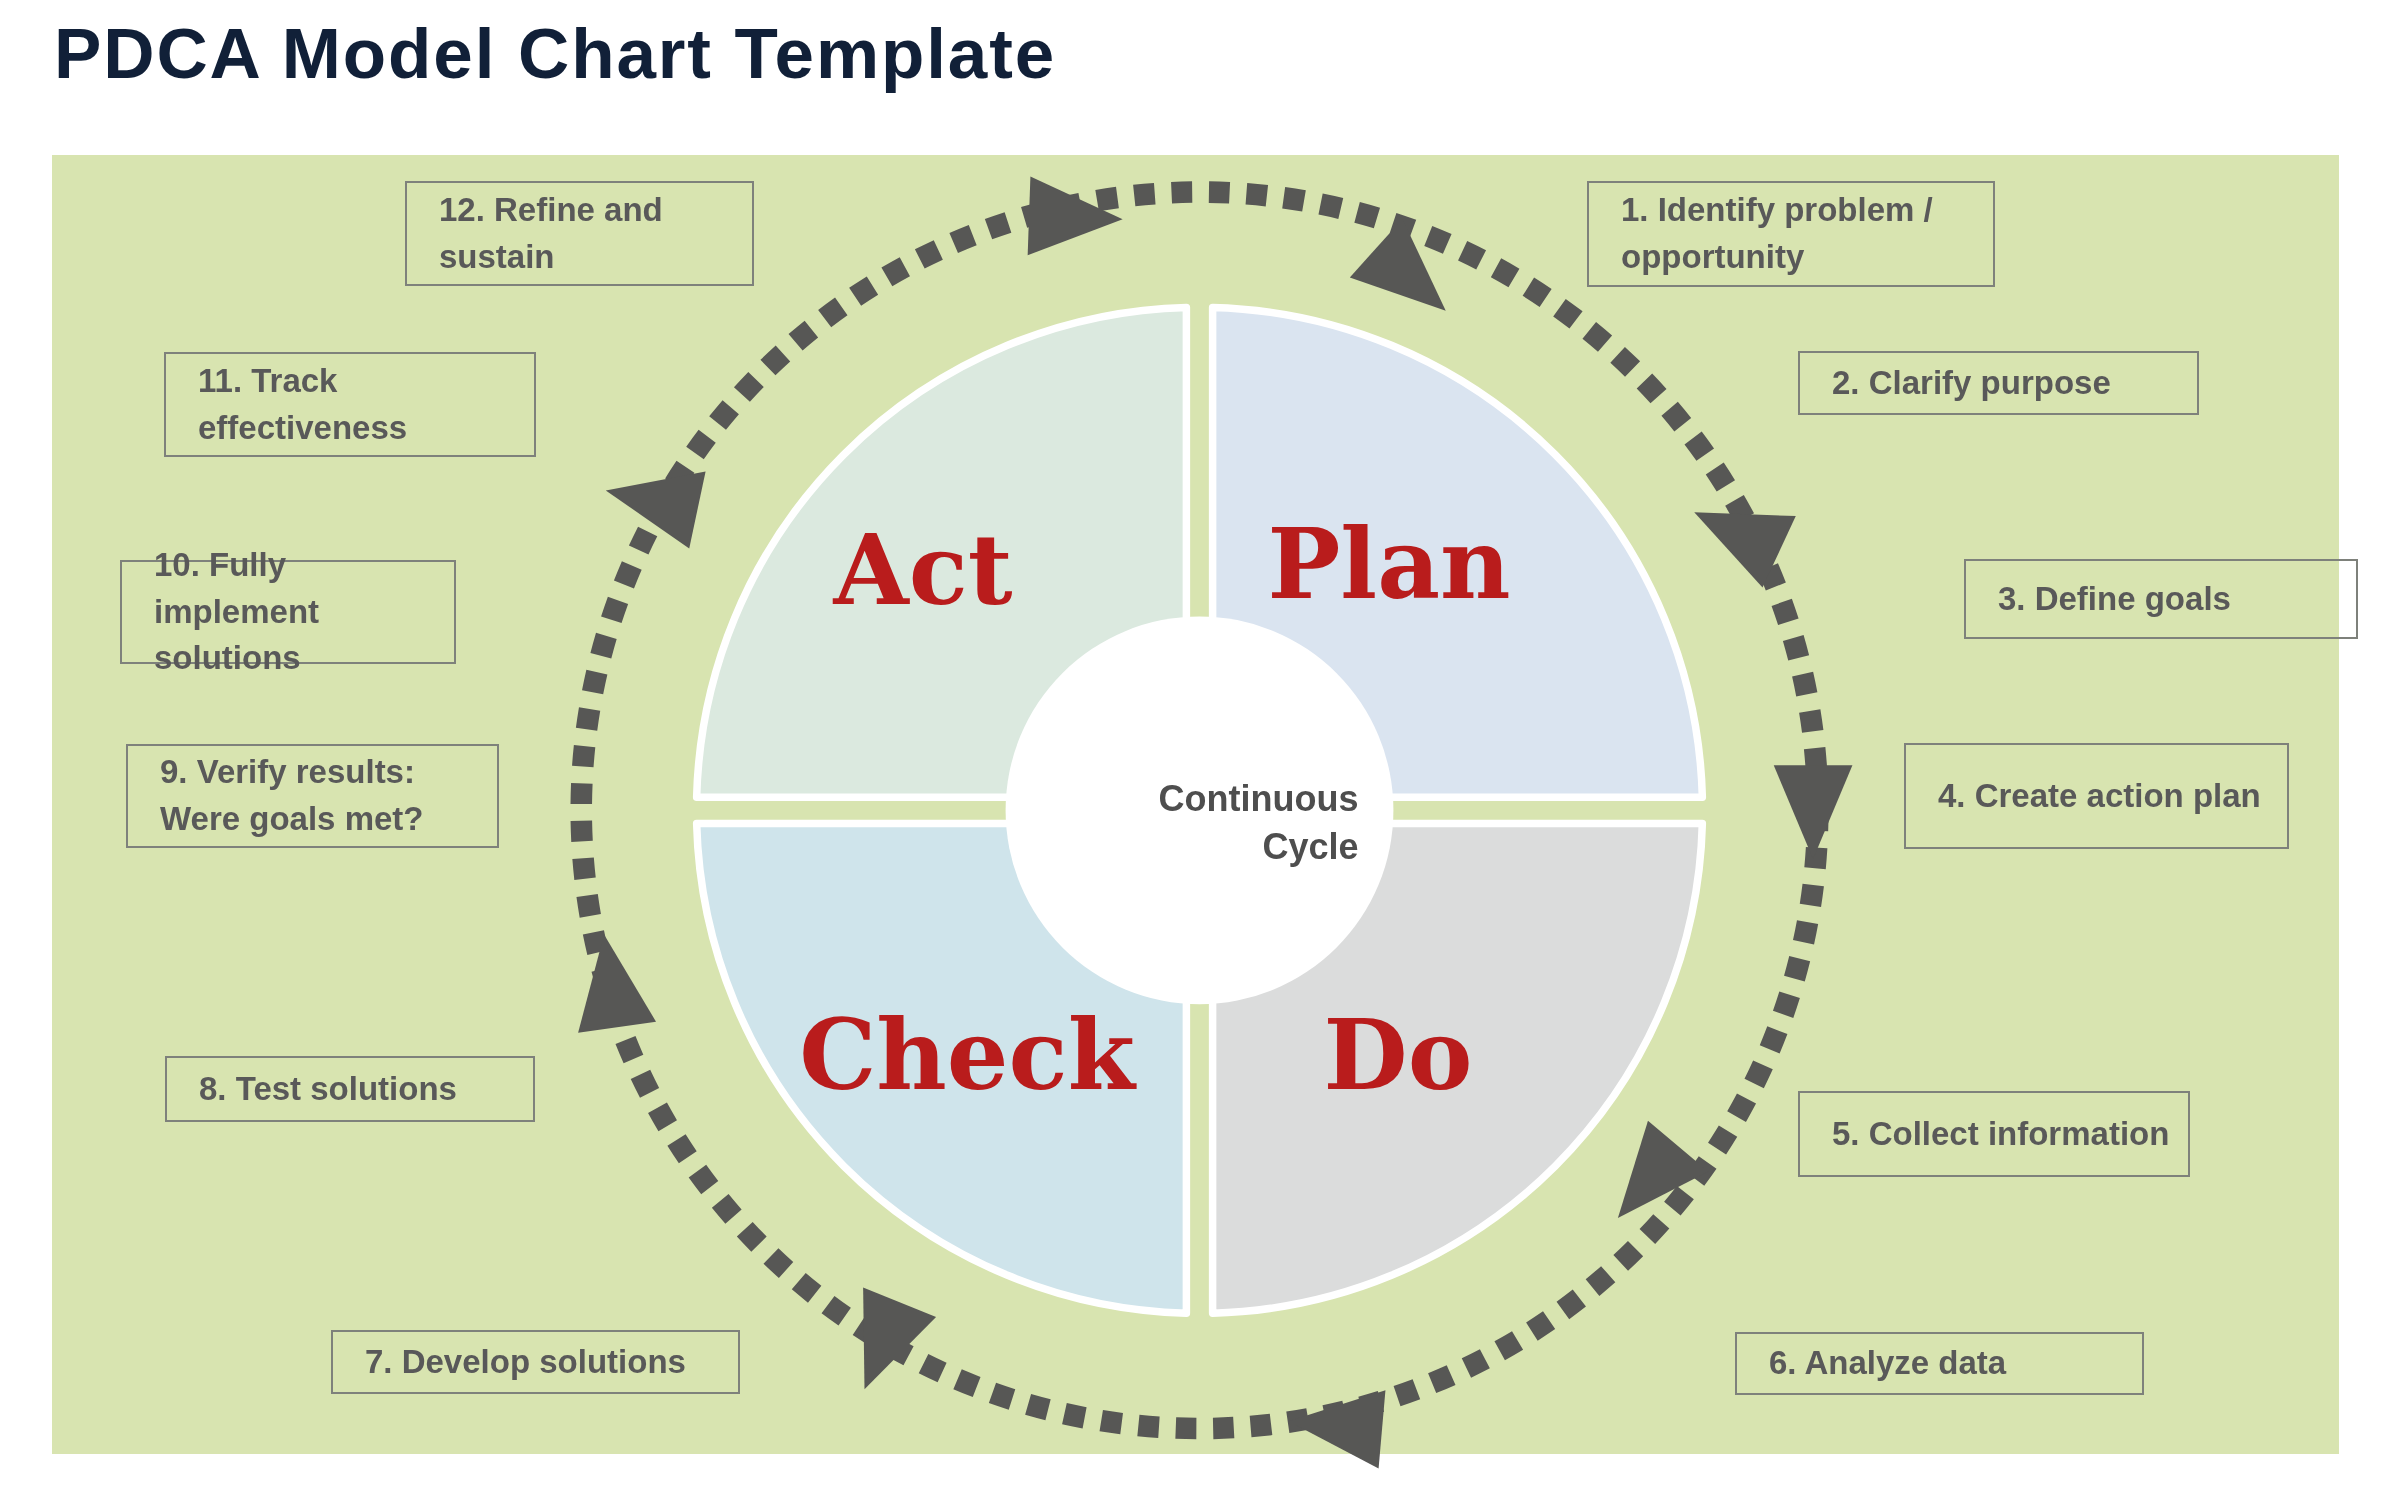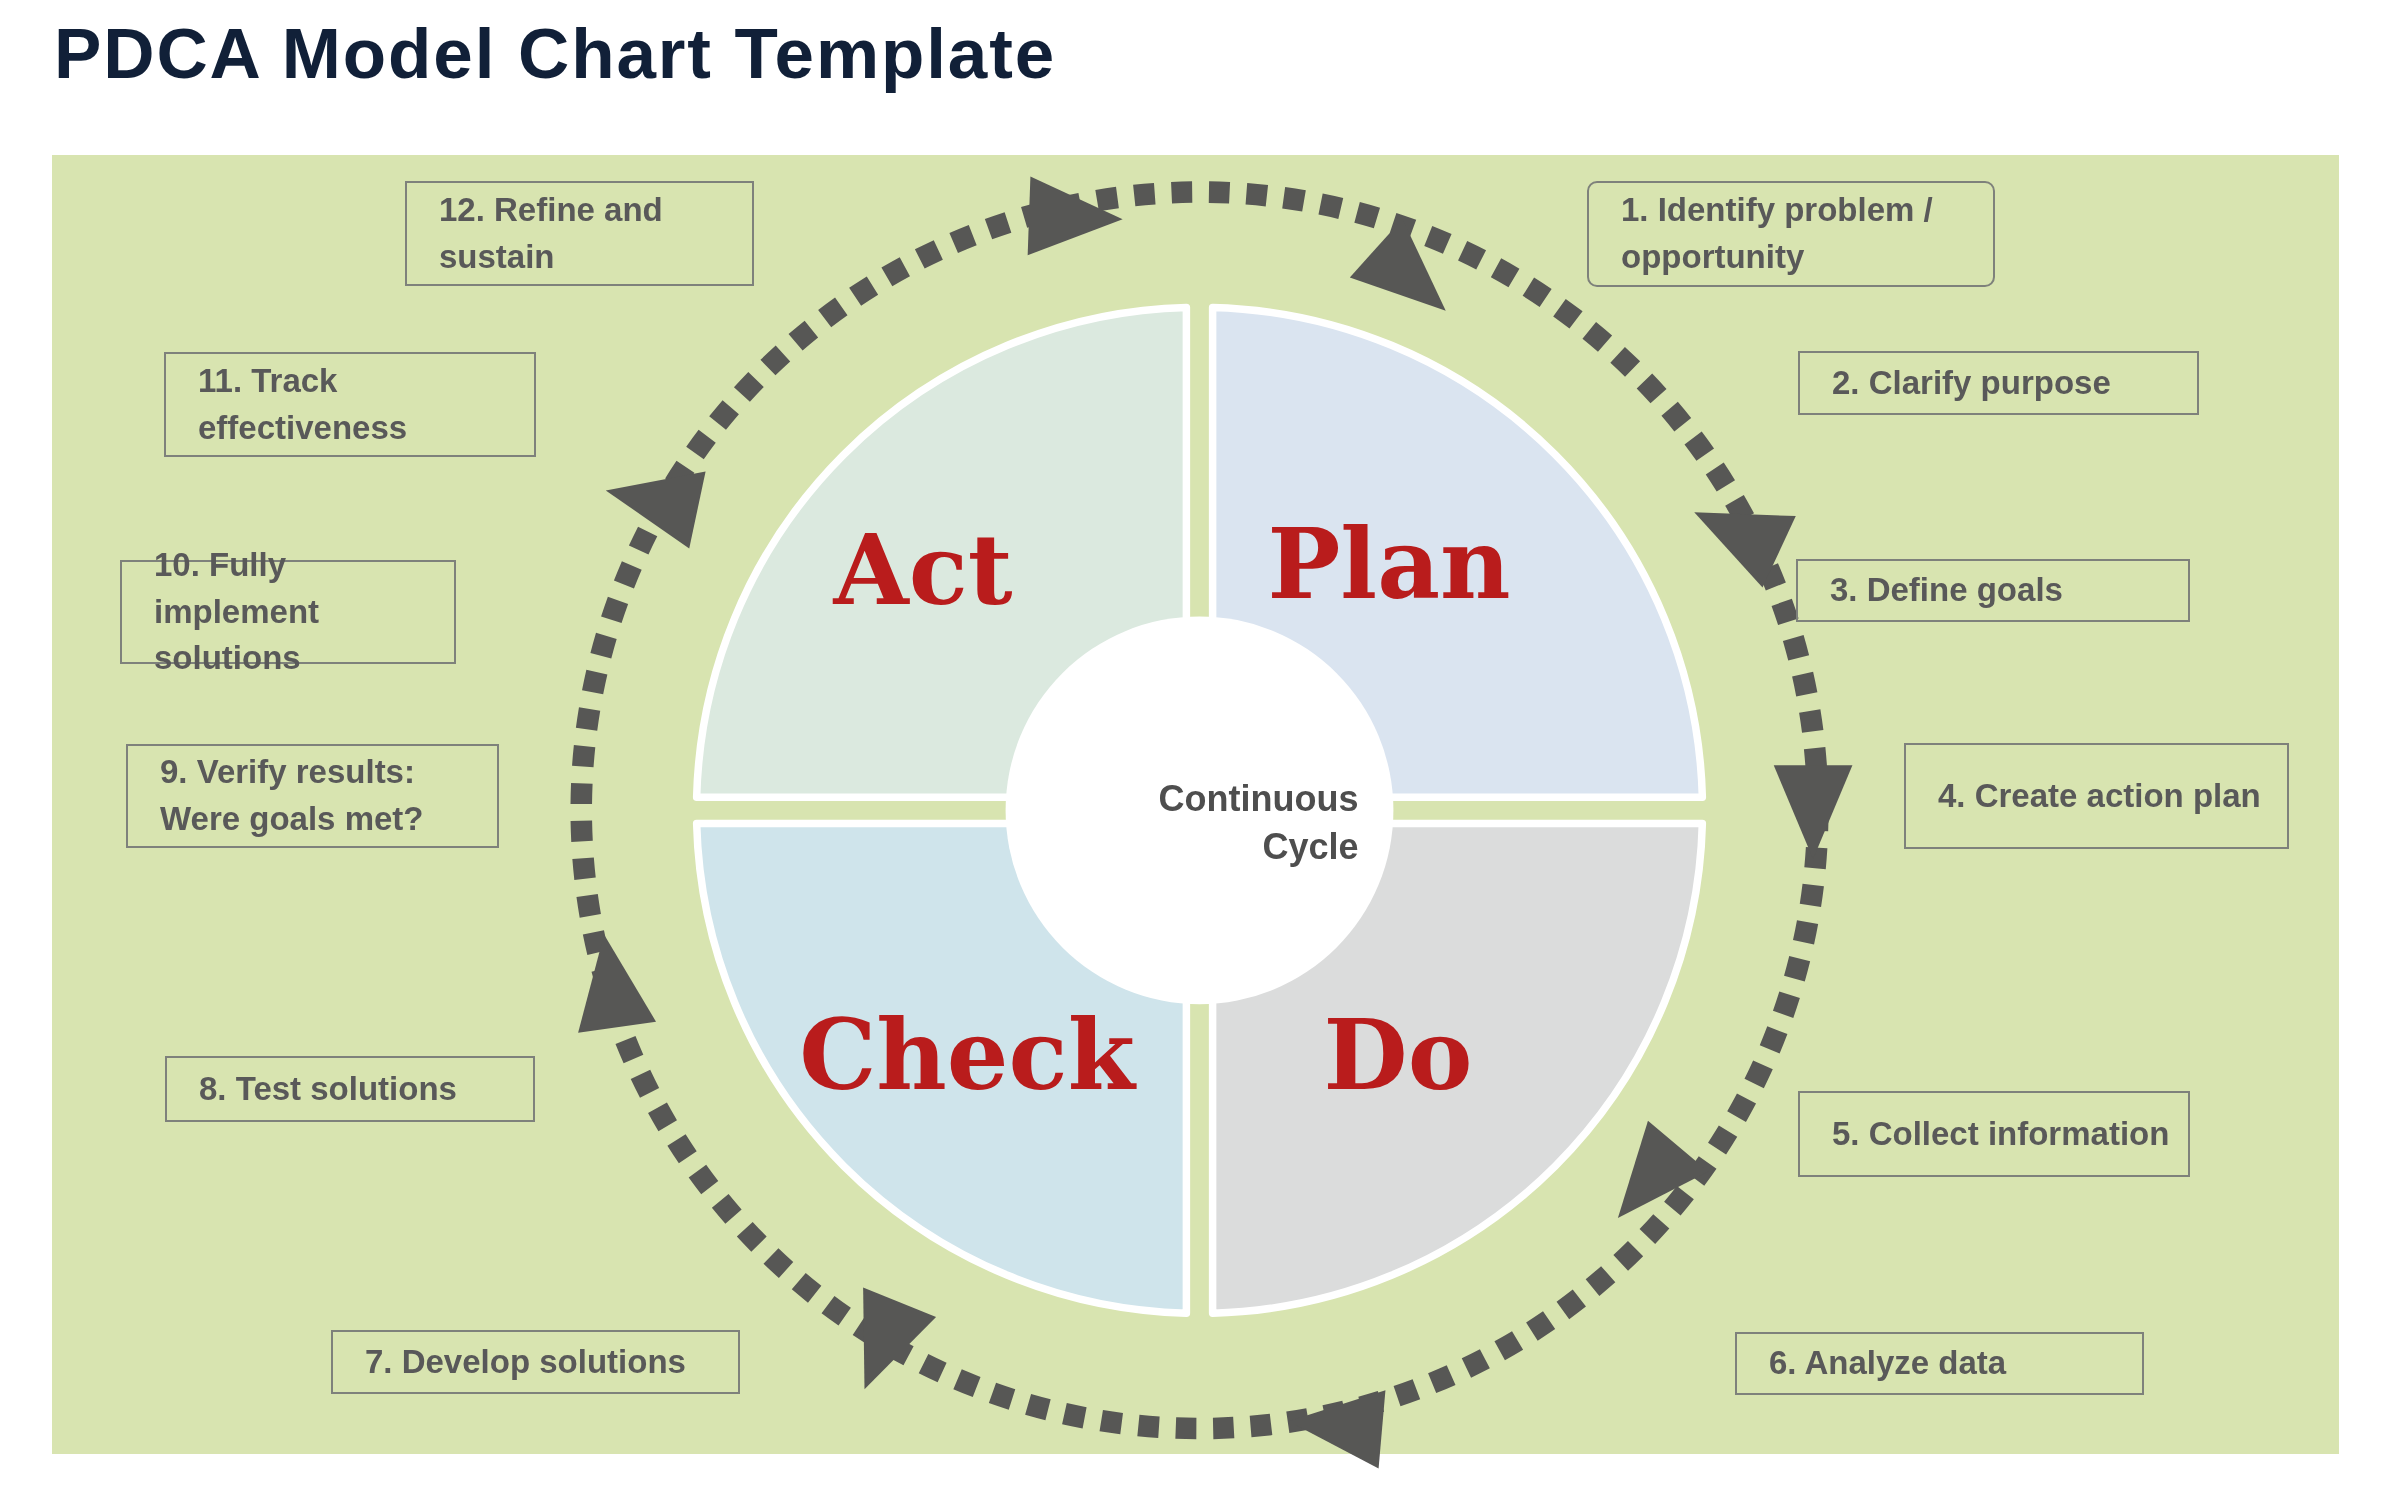--- a/index.html
+++ b/index.html
@@ -37,23 +37,23 @@
     font-size:36px;font-weight:700;line-height:1.32;color:#4e4e4e;
   }
   .center-label span{display:block;}
   
   .step{
     position:absolute;border:2.8px solid #7e817b;box-sizing:border-box;
     display:flex;align-items:center;
     font-size:33px;font-weight:700;line-height:1.42;color:#595959;
     padding:5.6px 9.4px 5.6px 32px;background:transparent;
   }
-  .b1 {left:1587px;top:181px;width:408px;height:106px;border-radius:10px;}
+  .b1 {left:1587px;top:181px;width:408px;height:106px;}
   .b2 {left:1798px;top:351px;width:401px;height:64px;}
-  .b3 {left:1796px;top:559px;width:394px;height:63px;}
+  .b3 {left:1964px;top:559px;width:394px;height:80px;}
   .b4 {left:1904px;top:743px;width:385px;height:106px;}
   .b5 {left:1798px;top:1091px;width:392px;height:86px;}
   .b6 {left:1735px;top:1332px;width:409px;height:63px;}
   .b7 {left:331px; top:1330px;width:409px;height:64px;}
   .b8 {left:165px; top:1056px;width:370px;height:66px;}
   .b9 {left:126px; top:744px; width:373px;height:104px;}
   .b10{left:120px; top:560px; width:336px;height:104px;}
   .b11{left:164px; top:352px; width:372px;height:105px;}
   .b12{left:405px; top:181px; width:349px;height:105px;}
 </style>

